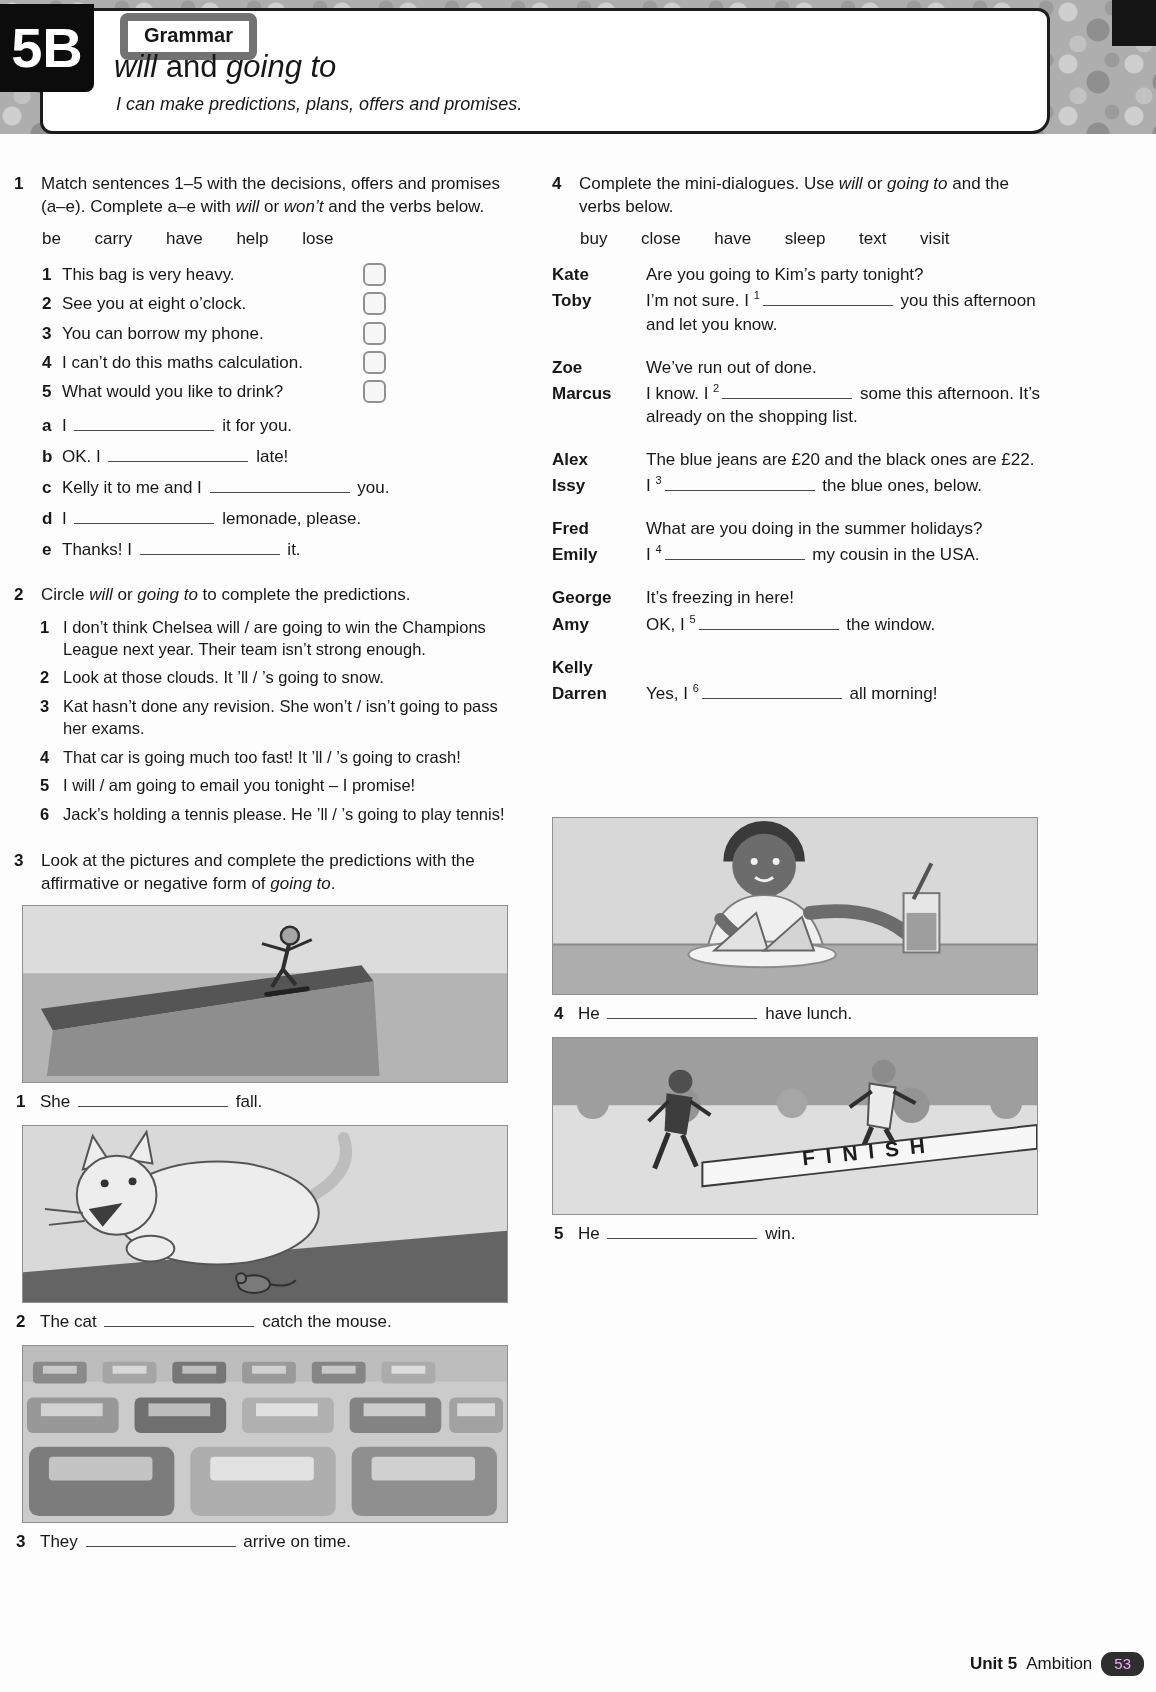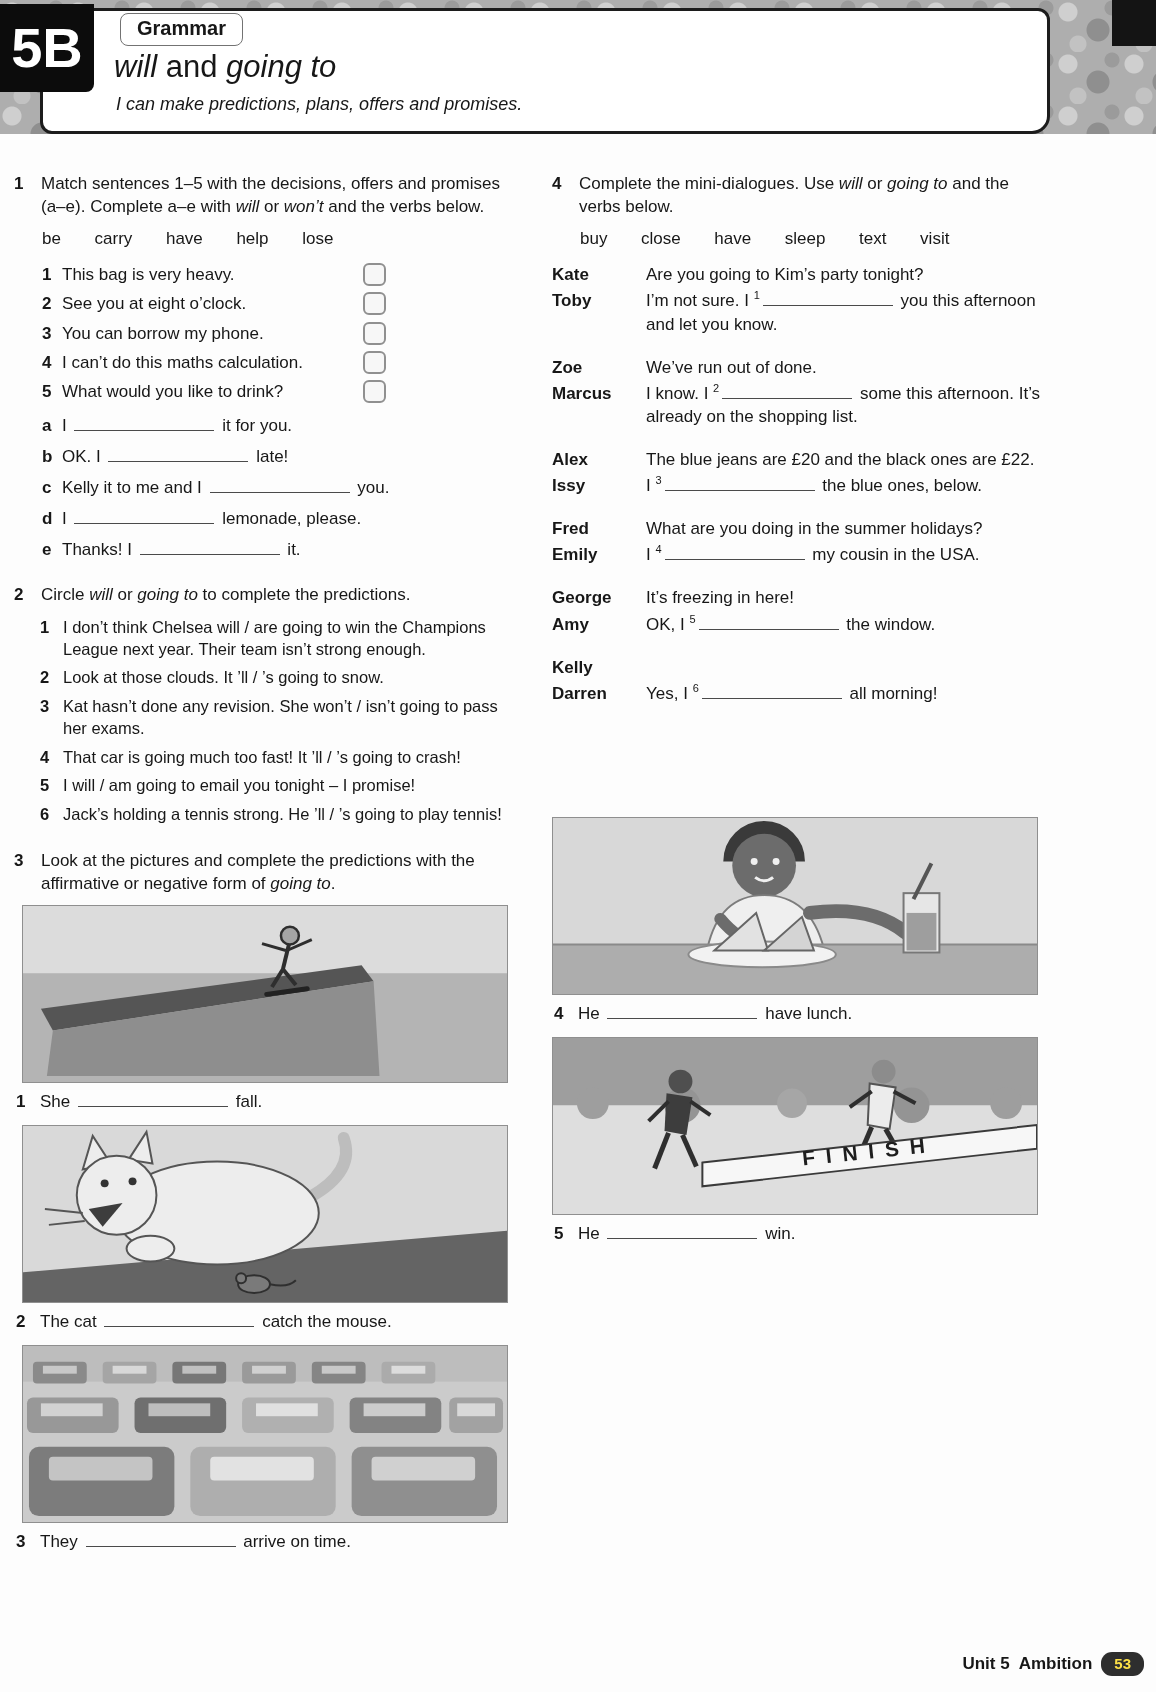--- a/index.html
+++ b/index.html
@@ -14,21 +14,21 @@
       radial-gradient(circle at 42px 30px,#8f8f8f 11px,transparent 12px),
       radial-gradient(circle at 22px 44px,#c2c2c2 8px,transparent 9px),
       radial-gradient(circle at 56px 8px,#9b9b9b 7px,transparent 8px);
     background-size:66px 52px}
   .top-black{position:absolute;top:0;right:0;width:44px;height:46px;background:#141414}
   .header-card{position:absolute;top:8px;left:40px;width:1010px;height:126px;background:#ffffff;
     border:3px solid #1c1c1c;border-radius:6px 12px 18px 12px}
   .unit-tab{position:absolute;top:4px;left:0;width:94px;height:88px;background:#0c0c0c;color:#fff;
     font-size:56px;font-weight:800;display:flex;align-items:center;justify-content:center;
     z-index:6;border-radius:0 0 8px 0}
-  .grammar-tab{position:absolute;top:13px;left:120px;z-index:6;background:#fff;border:1px solid #737373;
+  .grammar-tab{position:absolute;top:13px;left:120px;z-index:6;background:#fff;border:8px solid #737373;
     border-radius:8px;padding:1px 16px 3px;font-weight:700;font-size:20px}
   .title{position:absolute;top:46px;left:114px;z-index:6;margin:0;font-size:31px}
   .subtitle{position:absolute;top:92px;left:116px;z-index:6;margin:0;font-style:italic;font-size:18px}
   
   .columns{position:absolute;top:172px;left:14px;display:flex;gap:38px}
   .col-left{width:500px}
   .col-right{width:494px}
   
   .ex-head{display:flex;gap:11px;margin-bottom:9px}
   .ex-num{font-weight:800;min-width:16px}
@@ -60,22 +60,22 @@
   
   .dlg-group{margin-bottom:20px}
   .dlg-line{display:flex;margin-bottom:3px}
   .speaker{font-weight:700;width:94px;flex-shrink:0}
   .dlg-text{flex:1}
   .pic4wrap{margin-top:112px}
   .pics-right .pic{margin-left:0;width:486px}
   
   .footer{position:absolute;right:12px;bottom:16px;display:flex;align-items:center;gap:9px;font-size:17px}
   .footer-unit{font-weight:800}
-  .footer-topic{font-weight:700}
-  .page-badge{background:#2e2e2e;color:#fde047;font-weight:700;border-radius:11px;padding:2px 13px;font-size:15px}
+  .footer-topic{font-weight:400}
+  .page-badge{background:#2e2e2e;color:#f0abfc;font-weight:400;border-radius:11px;padding:2px 13px;font-size:15px}
 </style>
 </head>
 <body>
 
 <div class="page">
   <div class="top-pattern"></div>
   <div class="top-black"></div>
 
   <div class="header-card"></div>
   <div class="unit-tab">5B</div>
@@ -166,21 +166,21 @@
         <div class="pred-item">
           <span class="pred-num">4</span>
           <span class="pred-text"><span>That car is going much too fast! It </span><span class="b">’ll / ’s going to</span><span> crash!</span></span>
         </div>
         <div class="pred-item">
           <span class="pred-num">5</span>
           <span class="pred-text"><span>I </span><span class="b">will / am going to</span><span> email you tonight – I promise!</span></span>
         </div>
         <div class="pred-item">
           <span class="pred-num">6</span>
-          <span class="pred-text"><span>Jack’s holding a tennis strong. He </span><span class="b">’ll / ’s going to</span><span> play tennis!</span></span>
+          <span class="pred-text"><span>Jack’s holding a tennis please. He </span><span class="b">’ll / ’s going to</span><span> play tennis!</span></span>
         </div>
       </div>
 
       <div class="ex3">
         <div class="ex-head">
           <span class="ex-num">3</span>
           <p class="ex-instr"><span class="b">Look at the pictures and complete the predictions with the affirmative or negative form of </span><span class="b i">going to</span><span class="b">.</span></p>
         </div>
 
         <div class="pic">

